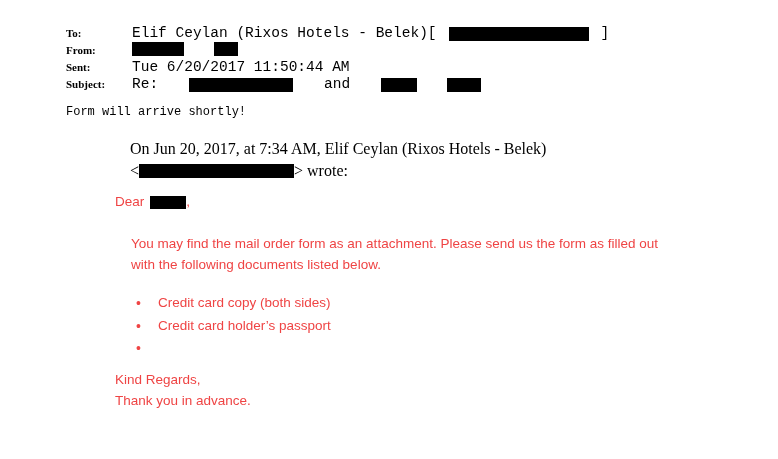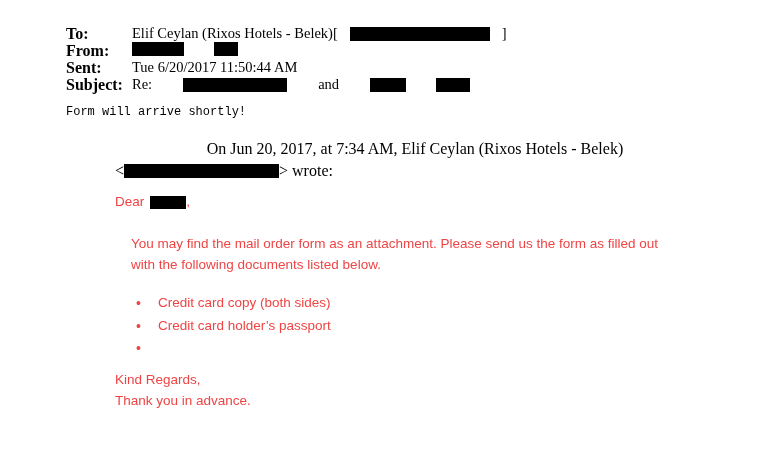--- a/index.html
+++ b/index.html
@@ -35,25 +35,25 @@
     align-items: flex-start;
     height: 17px;
     line-height: 17px;
     white-space: nowrap;
   }
   .hdr-label {
     width: 66px;
     flex: 0 0 66px;
     font-family: "Liberation Serif", serif;
     font-weight: bold;
-    font-size: 16px;
+    font-size: 11px;
     line-height: 17px;
   }
   .hdr-value {
-    font-family: Liberation Serif, serif;
+    font-family: Liberation Mono, monospace;
     font-size: 14.5px;
     line-height: 17px;
     display: flex;
     align-items: center;
     gap: 12px;
   }
   .hdr-value .txt { display: inline-block; }
 
   
   .redact {
@@ -72,24 +72,23 @@
     top: 102px;
     font-family: Liberation Mono, monospace;
     font-size: 12px;
     line-height: 20px;
     white-space: nowrap;
   }
 
   
   .quote {
     position: absolute;
-    left: 115px;
+    left: 130px;
     top: 138px;
     width: 600px;
-    text-align: center;
   }
   .quote-line1 {
     font-family: "Liberation Serif", serif;
     font-size: 16px;
     line-height: 22px;
     white-space: nowrap;
   }
   .quote-line2 {
     font-family: "Liberation Serif", serif;
     font-size: 16px;

